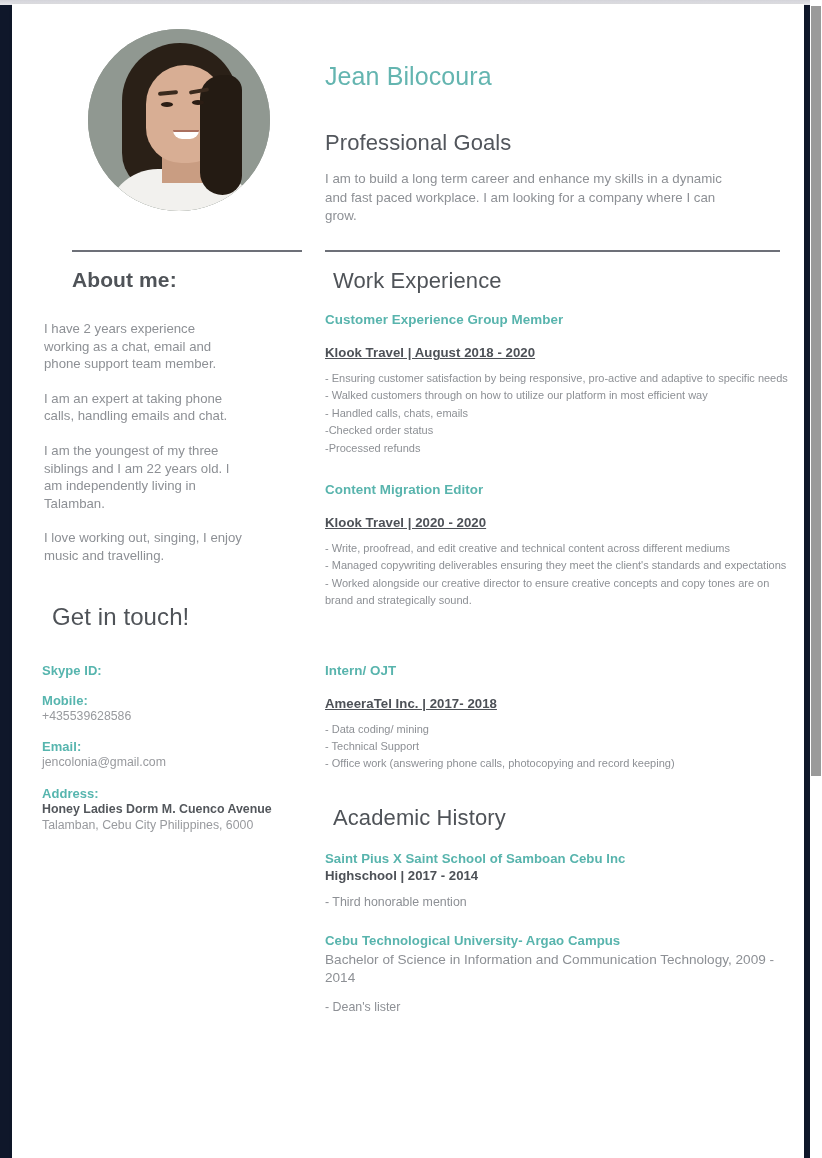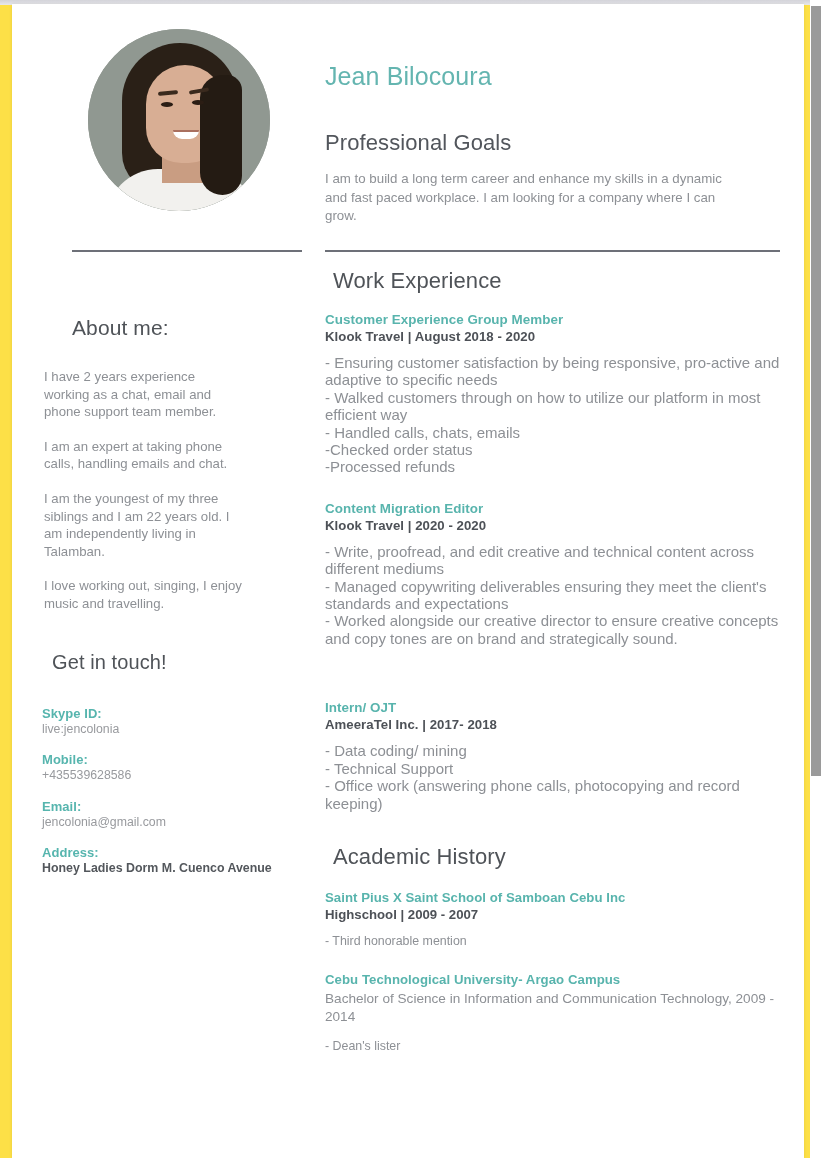--- a/index.html
+++ b/index.html
@@ -9,21 +9,21 @@
     height: 1158px;
     background: #e8e8ec;
     font-family: "Liberation Sans", sans-serif;
     overflow: hidden;
   }
 
   #page-wrap {
     position: relative;
     width: 822px;
     height: 1158px;
-    background: #fde047;
+    background: #0f172a;
   }
 
   
   .top-shade {
     position: absolute;
     top: 0; left: 0;
     width: 810px; height: 5px;
     background: linear-gradient(to bottom, #d3d3d9, #e8e8ec);
   }
 
@@ -176,42 +176,41 @@
   .col-right {
     position: absolute;
     left: 313px;
     top: 264px;
     width: 470px;
   }
 
   .h-about {
     margin-left: 60px;
     font-size: 21px;
-    font-weight: 400;
+    font-weight: 700;
     color: #4f5358;
     letter-spacing: 0.1px;
-    margin-top: 48px;
   }
 
   .about-list {
     margin-top: 28px;
     margin-left: 32px;
     width: 200px;
   }
   .about-p {
     font-size: 13.2px;
     line-height: 17.6px;
     color: #8d9095;
     margin-bottom: 17px;
   }
 
   .h-touch {
     margin-left: 40px;
     margin-top: 38px;
-    font-size: 20px;
+    font-size: 24px;
     font-weight: 400;
     color: #4f5358;
     letter-spacing: 0.1px;
   }
 
   .contact-list {
     margin-top: 32px;
     margin-left: 30px;
     width: 250px;
   }
@@ -247,26 +246,27 @@
   .job-title {
     font-size: 13.4px;
     font-weight: bold;
     color: #58b4ad;
     letter-spacing: 0.05px;
   }
   .job-meta {
     font-size: 13.2px;
     font-weight: bold;
     color: #4d5157;
-    margin-top: 2px;
+    margin-top: 18px;
     letter-spacing: 0.05px;
+    text-decoration: underline;
   }
   .job-bullets {
     margin-top: 10px;
-    font-size: 15px;
+    font-size: 11px;
     line-height: 17.4px;
     color: #8d9095;
   }
   .job-bullets div { }
 
   .edu { margin-top: 20px; }
   .edu-school {
     font-size: 13.2px;
     font-weight: bold;
     color: #58b4ad;
@@ -335,36 +335,36 @@
         <div class="about-p">I am the youngest of my three siblings and I am 22 years old. I am independently living in Talamban.</div>
         <div class="about-p">I love working out, singing, I enjoy music and travelling.</div>
       </div>
 
       <div class="h-touch">Get in touch!</div>
 
       <div class="contact-list">
 
         <div class="contact-item">
           <div class="contact-label">Skype ID:</div>
-          <div class="contact-value">live:jencolonia</div>
         </div>
 
         <div class="contact-item">
           <div class="contact-label">Mobile:</div>
           <div class="contact-value">+435539628586</div>
         </div>
 
         <div class="contact-item">
           <div class="contact-label">Email:</div>
           <div class="contact-value">jencolonia@gmail.com</div>
         </div>
 
         <div class="contact-item">
           <div class="contact-label">Address:</div>
           <div class="contact-value strong">Honey Ladies Dorm M. Cuenco Avenue</div>
+          <div class="contact-value">Talamban, Cebu City Philippines, 6000</div>
         </div>
 
       </div>
     </div>
 
     <div class="col-right">
 
       <div class="h-section">Work Experience</div>
 
       <div class="job">
@@ -396,21 +396,21 @@
           <div>- Data coding/ mining</div>
           <div>- Technical Support</div>
           <div>- Office work (answering phone calls, photocopying and record keeping)</div>
         </div>
       </div>
 
       <div class="h-section" style="margin-top:32px;">Academic History</div>
 
       <div class="edu">
         <div class="edu-school">Saint Pius X Saint School of Samboan Cebu Inc</div>
-        <div class="edu-degree-bold">Highschool | 2009 - 2007</div>
+        <div class="edu-degree-bold">Highschool | 2017 - 2014</div>
         <div class="edu-note">- Third honorable mention</div>
       </div>
 
       <div class="edu" style="margin-top:24px;">
         <div class="edu-school">Cebu Technological University- Argao Campus</div>
         <div class="edu-degree-plain">Bachelor of Science in Information and Communication Technology, 2009 - 2014</div>
         <div class="edu-note">- Dean's lister</div>
       </div>
 
     </div>

